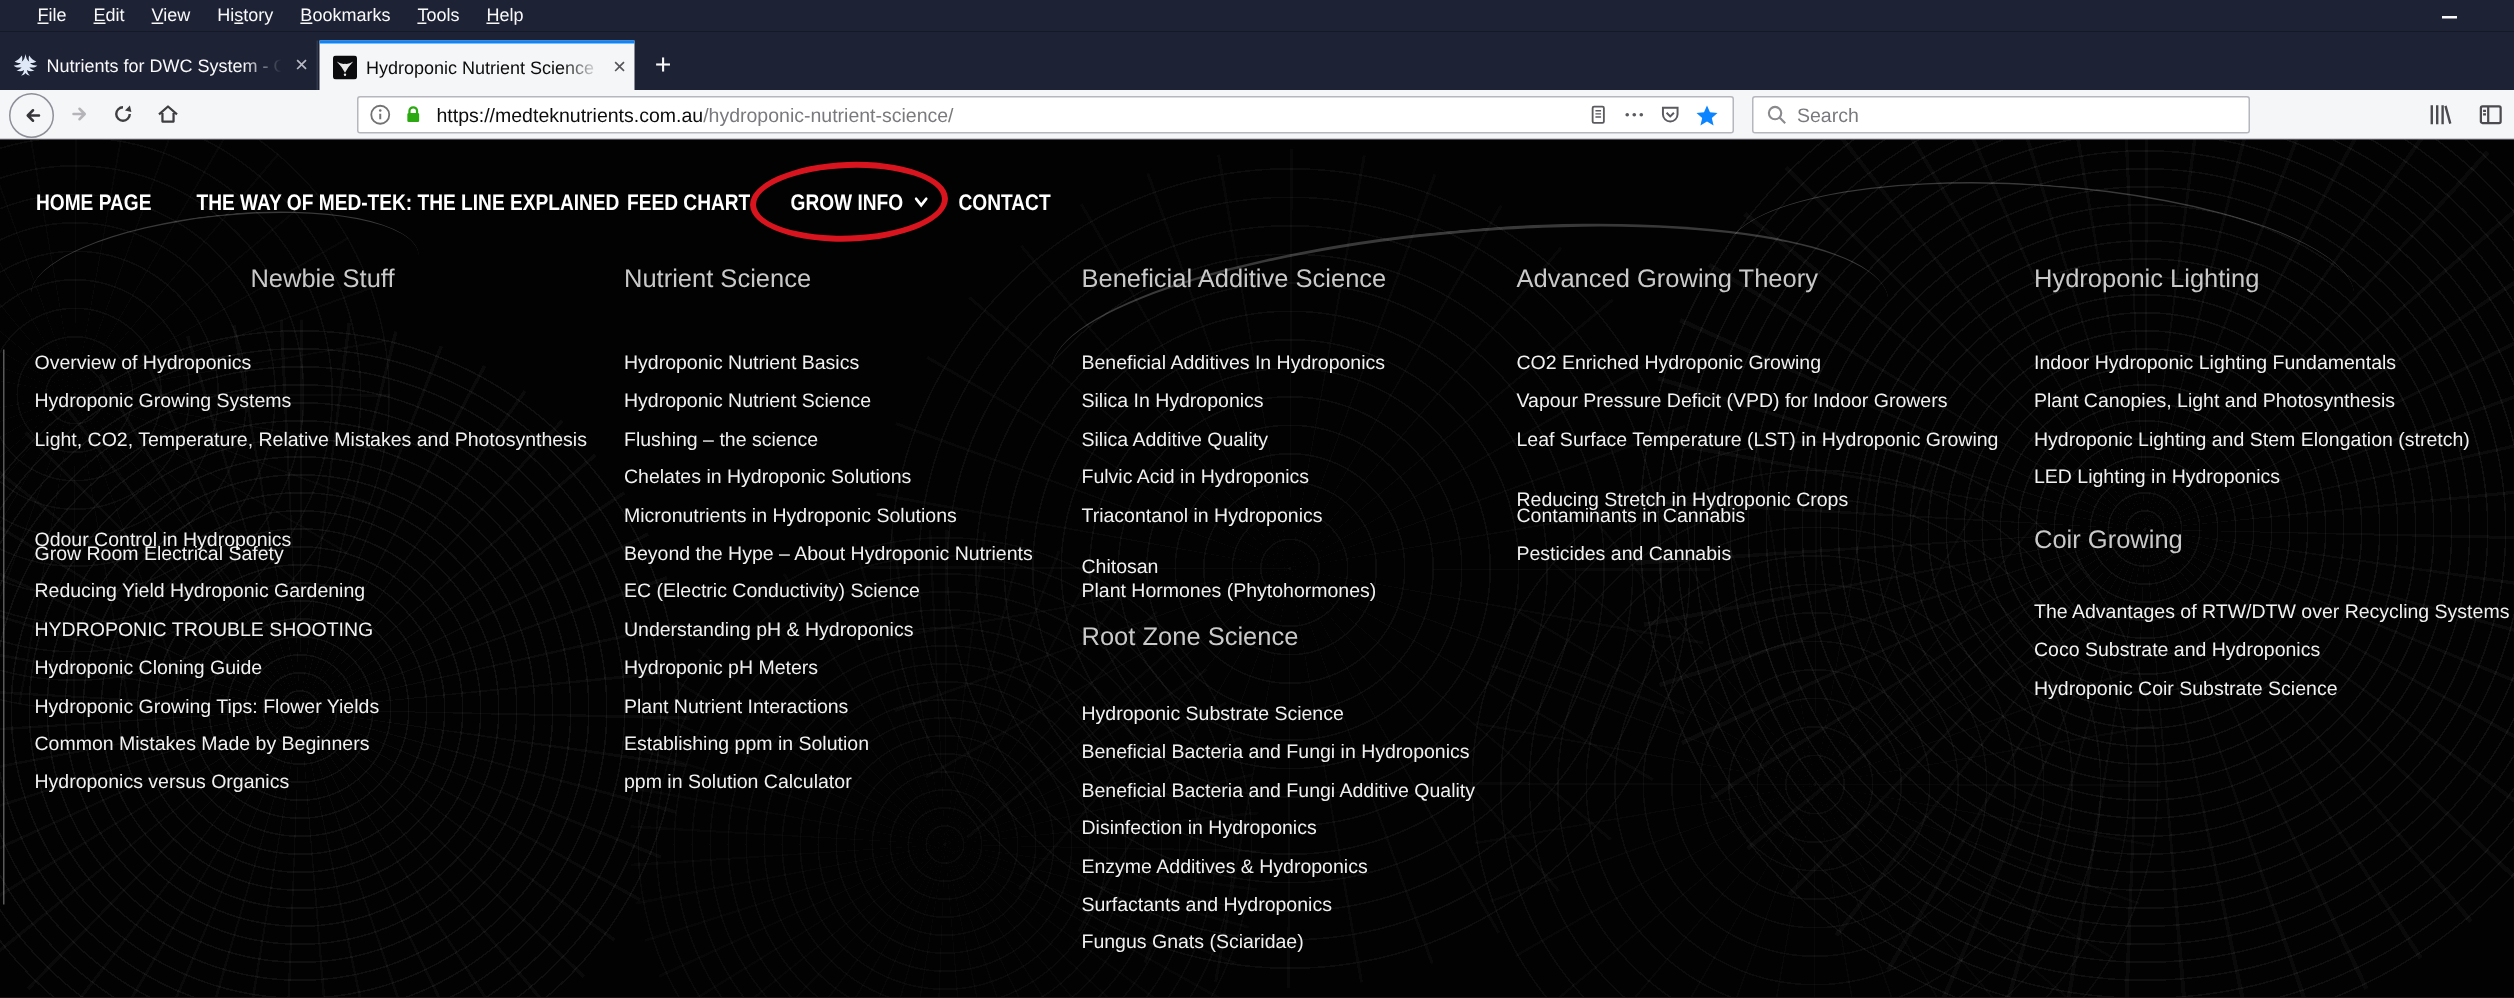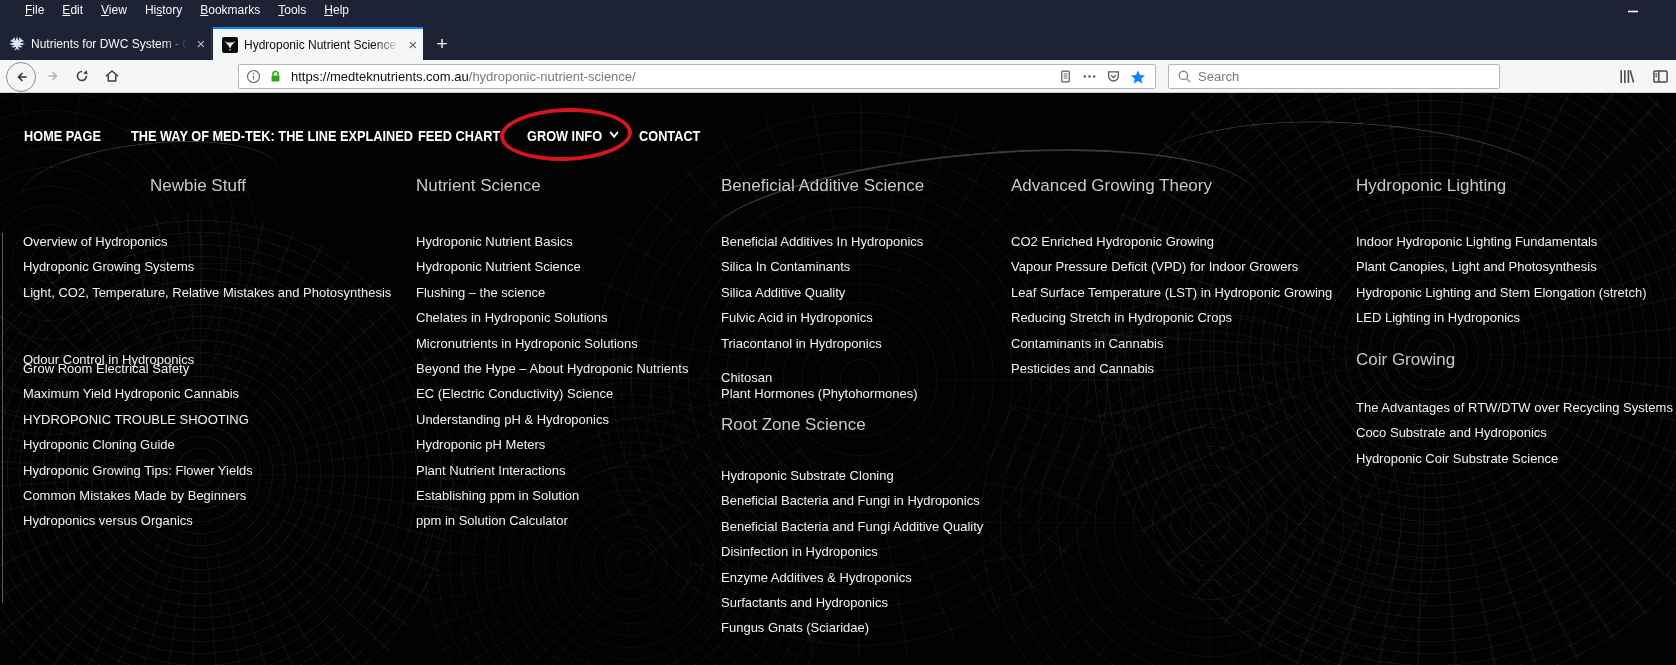--- a/index.html
+++ b/index.html
@@ -62,21 +62,21 @@
   .vline{position:absolute;left:2px;top:140px;width:1px;height:370px;background:rgba(255,255,255,.35);}
 
   .sitenav{position:absolute;left:0;top:0;width:100%;height:70px;}
   .nav-item{position:absolute;top:33px;color:#fff;font-size:15px;font-weight:700;white-space:nowrap;
     transform:scaleX(.85);transform-origin:left center;cursor:pointer;display:flex;align-items:center;height:18px;}
   .nav-item svg{margin-left:9px;}
 
   .ellipse{position:absolute;left:500px;top:15px;width:132px;height:53px;border:4px solid #d8151e;
     border-radius:50%;transform:rotate(-2deg);box-sizing:border-box;}
 
-  .col{position:absolute;top:0;height:572px;}
+  .col{position:absolute;top:0;height:572px;padding-left:34px;}
   .mh{position:absolute;left:0;font-size:17px;color:#c9c9c9;white-space:nowrap;font-weight:400;}
   .mi{position:absolute;left:0;font-size:13px;color:#f1f1f1;white-space:nowrap;cursor:pointer;text-decoration:none;display:block;}
 </style>
 </head>
 <body>
 
 <div class="window">
 
   <div class="menubar">
     <div class="menubar-items">
@@ -235,21 +235,21 @@
       </nav>
     <div class="ellipse"></div>
     <div id="mega">
         <div class="col" style="left: 0px; width: 396px;">
           <div class="mh" style="top: 83px; width: 100%; text-align: center;">Newbie Stuff</div>
           <a class="mi" style="top: 141px; left: 23px;">Overview of Hydroponics</a>
           <a class="mi" style="top: 166.4px; left: 23px;">Hydroponic Growing Systems</a>
           <a class="mi" style="top: 191.8px; left: 23px;">Light, CO2, Temperature, Relative Mistakes and Photosynthesis</a>
           <a class="mi" style="top: 259px; left: 23px;">Odour Control in Hydroponics</a>
           <a class="mi" style="top: 268px; left: 23px;">Grow Room Electrical Safety</a>
-          <a class="mi" style="top: 293.4px; left: 23px;">Maximum Yield Hydroponic Cannabis</a>
+          <a class="mi" style="top: 293.4px; left: 23px;">Reducing Yield Hydroponic Gardening</a>
           <a class="mi" style="top: 318.8px; left: 23px;">HYDROPONIC TROUBLE SHOOTING</a>
           <a class="mi" style="top: 344.2px; left: 23px;">Hydroponic Cloning Guide</a>
           <a class="mi" style="top: 369.6px; left: 23px;">Hydroponic Growing Tips: Flower Yields</a>
           <a class="mi" style="top: 395px; left: 23px;">Common Mistakes Made by Beginners</a>
           <a class="mi" style="top: 420.4px; left: 23px;">Hydroponics versus Organics</a>
         </div>
         <div class="col" style="left: 416px; width: 320px;">
           <div class="mh" style="top: 83px;">Nutrient Science</div>
           <a class="mi" style="top: 141px;">Hydroponic Nutrient Basics</a>
           <a class="mi" style="top: 166.4px;">Hydroponic Nutrient Science</a>
@@ -260,41 +260,41 @@
           <a class="mi" style="top: 293.4px;">EC (Electric Conductivity) Science</a>
           <a class="mi" style="top: 318.8px;">Understanding pH &amp; Hydroponics</a>
           <a class="mi" style="top: 344.2px;">Hydroponic pH Meters</a>
           <a class="mi" style="top: 369.6px;">Plant Nutrient Interactions</a>
           <a class="mi" style="top: 395px;">Establishing ppm in Solution</a>
           <a class="mi" style="top: 420.4px;">ppm in Solution Calculator</a>
         </div>
         <div class="col" style="left: 721px; width: 320px;">
           <div class="mh" style="top: 83px;">Beneficial Additive Science</div>
           <a class="mi" style="top: 141px;">Beneficial Additives In Hydroponics</a>
-          <a class="mi" style="top: 166.4px;">Silica In Contaminants</a>
+          <a class="mi" style="top: 166.4px;">Silica In Hydroponics</a>
           <a class="mi" style="top: 191.8px;">Silica Additive Quality</a>
           <a class="mi" style="top: 217.2px;">Fulvic Acid in Hydroponics</a>
           <a class="mi" style="top: 242.6px;">Triacontanol in Hydroponics</a>
           <a class="mi" style="top: 277px;">Chitosan</a>
           <a class="mi" style="top: 293.4px;">Plant Hormones (Phytohormones)</a>
           <div class="mh" style="top: 322px;">Root Zone Science</div>
-          <a class="mi" style="top: 375px;">Hydroponic Substrate Cloning</a>
+          <a class="mi" style="top: 375px;">Hydroponic Substrate Science</a>
           <a class="mi" style="top: 400.4px;">Beneficial Bacteria and Fungi in Hydroponics</a>
           <a class="mi" style="top: 425.8px;">Beneficial Bacteria and Fungi Additive Quality</a>
           <a class="mi" style="top: 451.2px;">Disinfection in Hydroponics</a>
           <a class="mi" style="top: 476.6px;">Enzyme Additives &amp; Hydroponics</a>
           <a class="mi" style="top: 502px;">Surfactants and Hydroponics</a>
           <a class="mi" style="top: 527.4px;">Fungus Gnats (Sciaridae)</a>
         </div>
         <div class="col" style="left: 1011px; width: 330px;">
           <div class="mh" style="top: 83px;">Advanced Growing Theory</div>
           <a class="mi" style="top: 141px;">CO2 Enriched Hydroponic Growing</a>
           <a class="mi" style="top: 166.4px;">Vapour Pressure Deficit (VPD) for Indoor Growers</a>
           <a class="mi" style="top: 191.8px;">Leaf Surface Temperature (LST) in Hydroponic Growing</a>
-          <a class="mi" style="top: 217px; text-align: center;">Reducing Stretch in Hydroponic Crops</a>
+          <a class="mi" style="top: 232px; text-align: center;">Reducing Stretch in Hydroponic Crops</a>
           <a class="mi" style="top: 242.6px;">Contaminants in Cannabis</a>
           <a class="mi" style="top: 268px;">Pesticides and Cannabis</a>
         </div>
         <div class="col" style="left: 1356px; width: 320px;">
           <div class="mh" style="top: 83px;">Hydroponic Lighting</div>
           <a class="mi" style="top: 141px;">Indoor Hydroponic Lighting Fundamentals</a>
           <a class="mi" style="top: 166.4px;">Plant Canopies, Light and Photosynthesis</a>
           <a class="mi" style="top: 191.8px;">Hydroponic Lighting and Stem Elongation (stretch)</a>
           <a class="mi" style="top: 217.2px;">LED Lighting in Hydroponics</a>
           <div class="mh" style="top: 257px;">Coir Growing</div>

